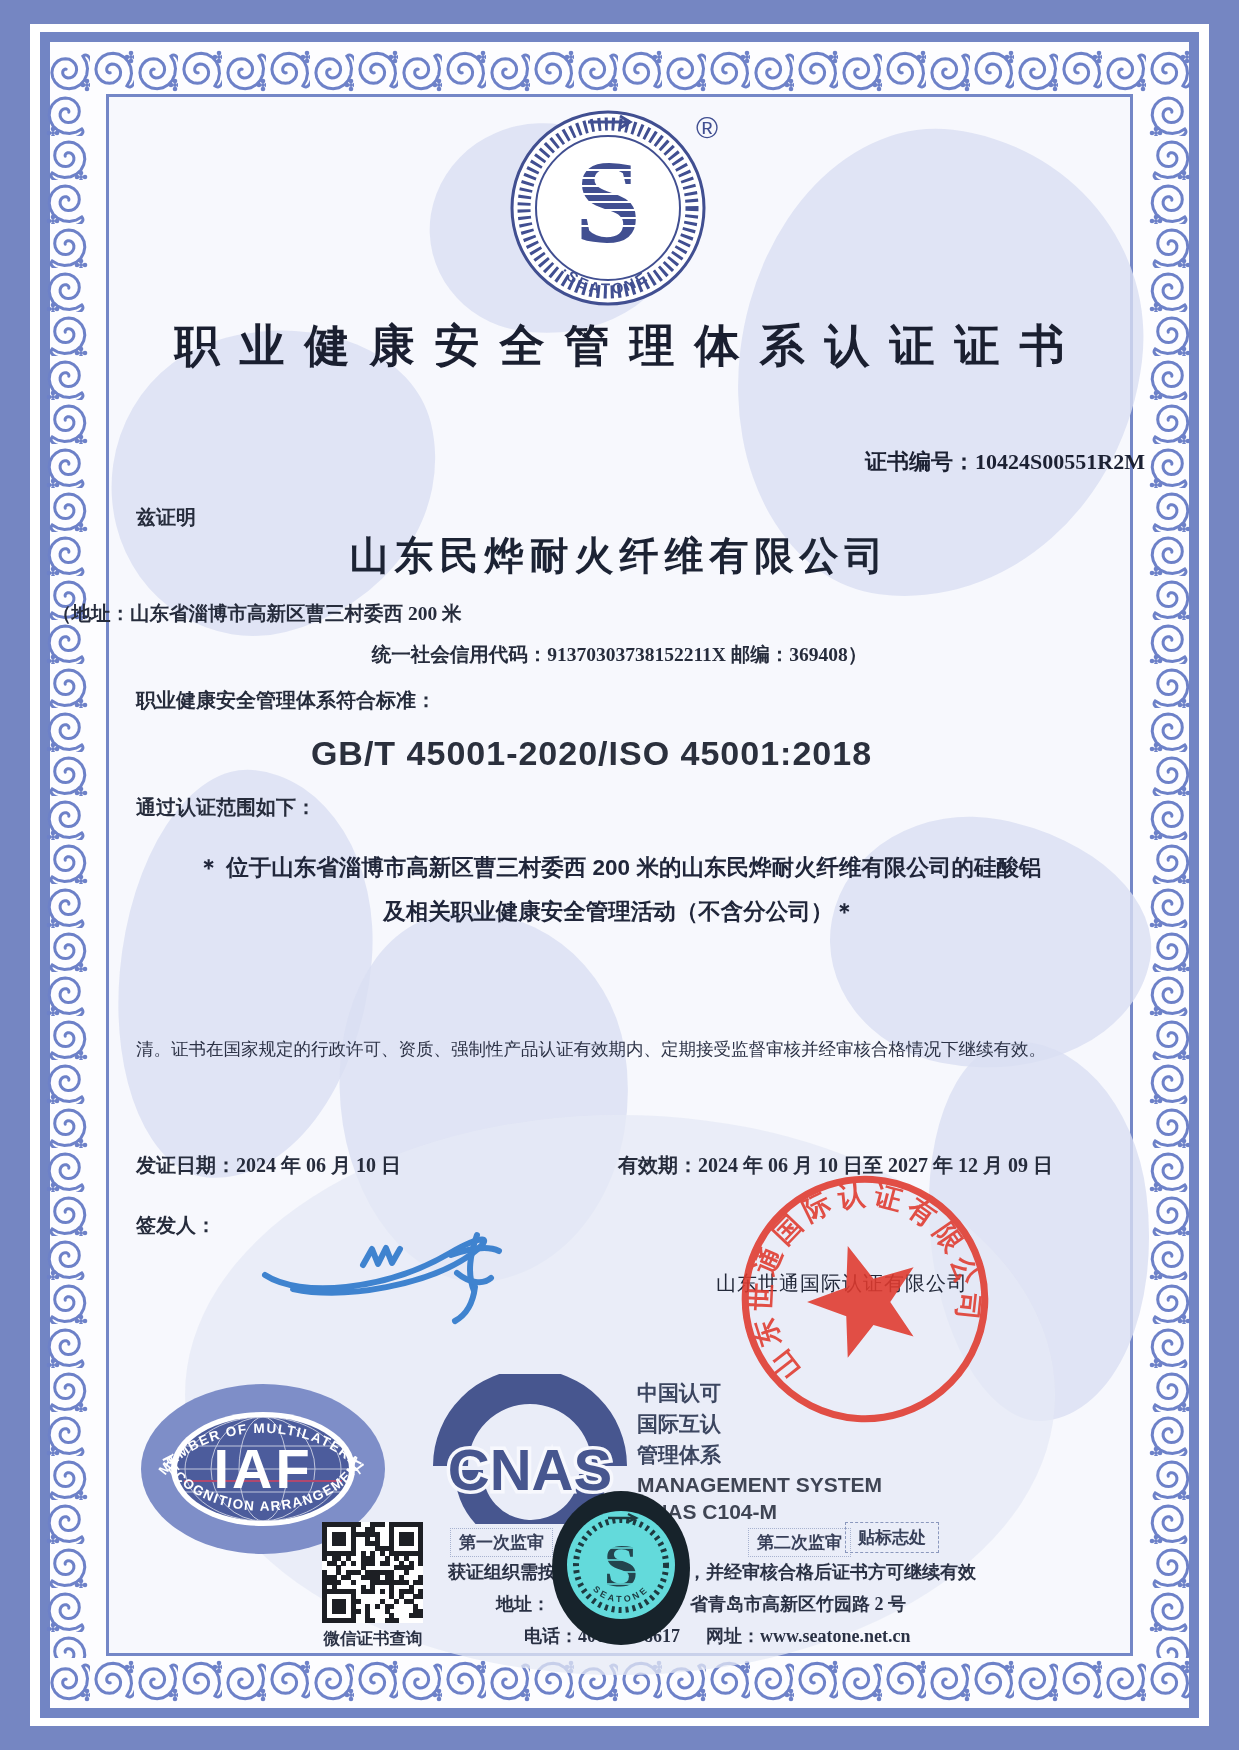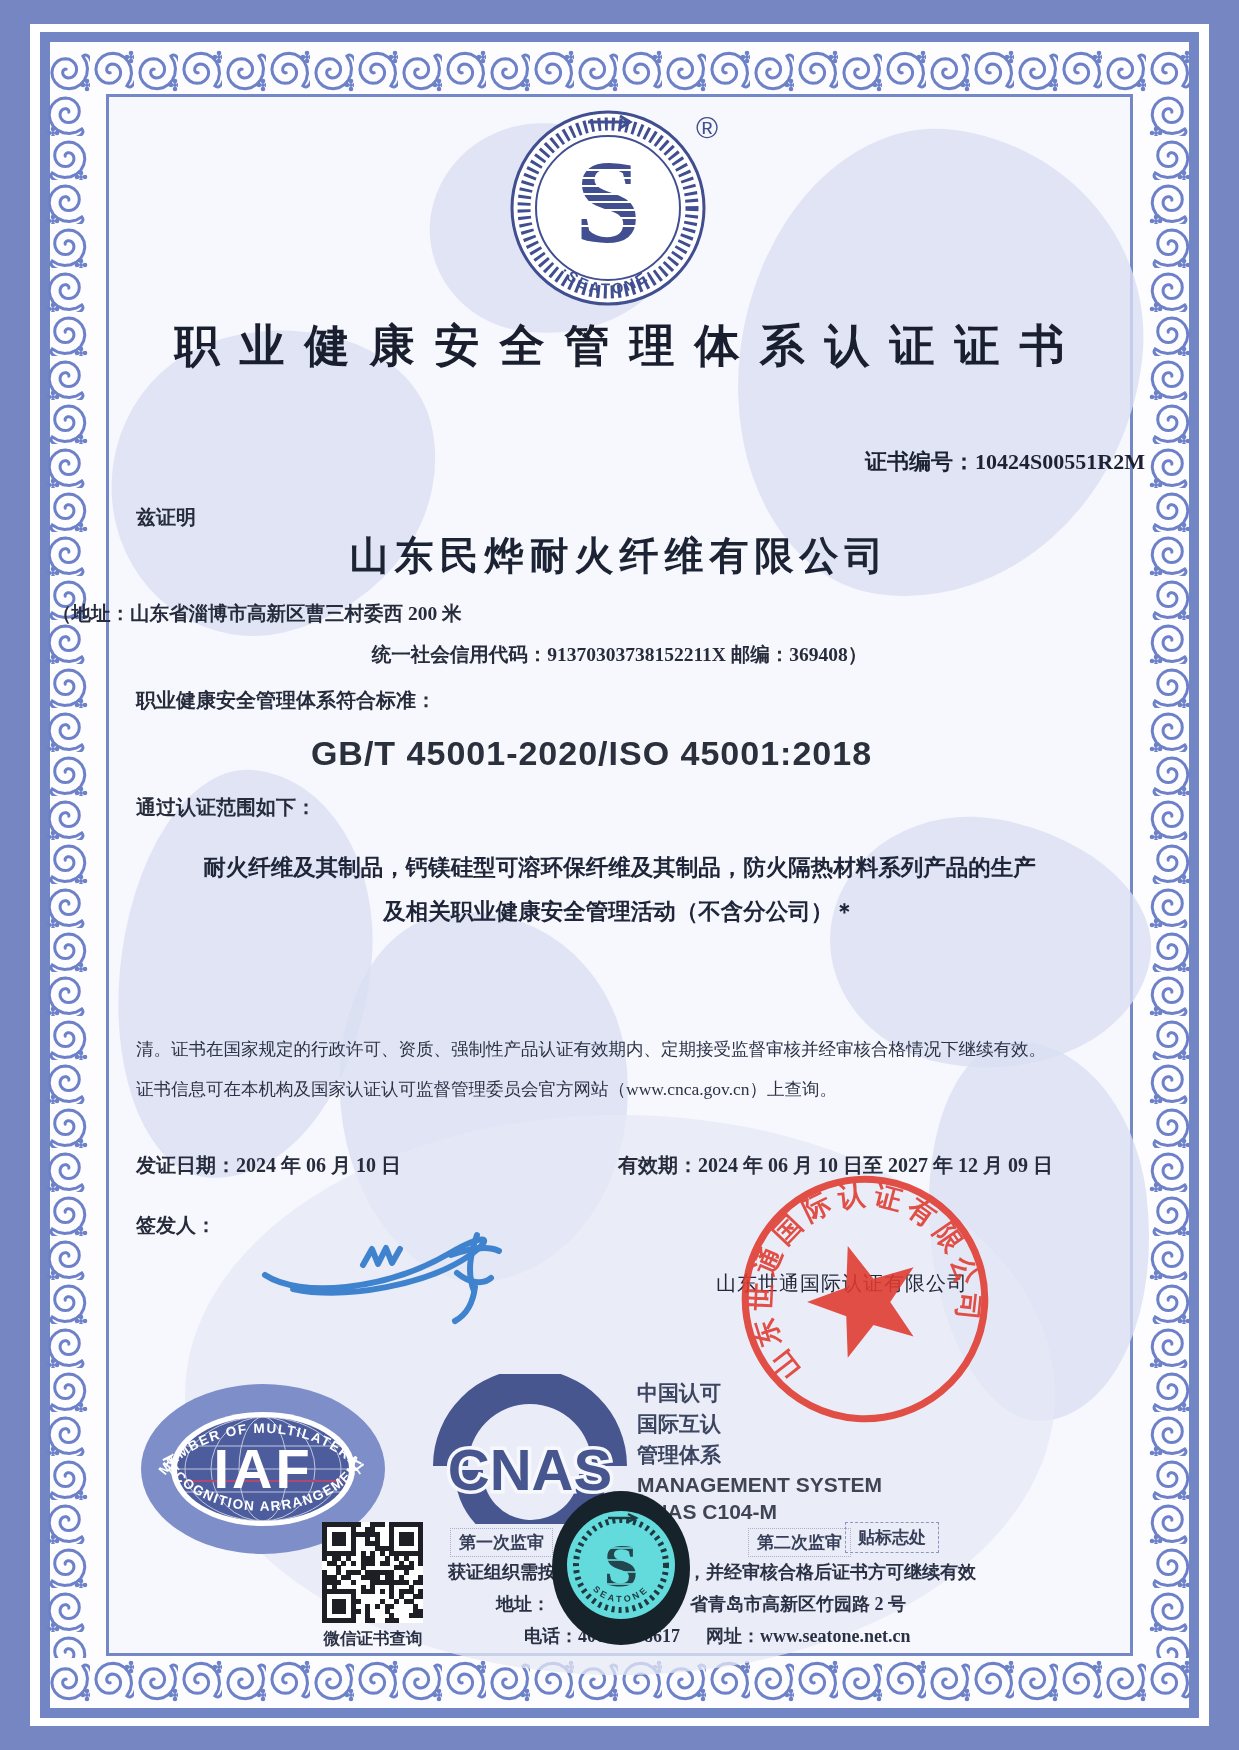--- a/index.html
+++ b/index.html
@@ -1622,26 +1622,25 @@
 <div class="abs title nowrap">职业健康安全管理体系认证证书</div>
 <div class="abs certno nowrap">证书编号：10424S00551R2M</div>
 <div class="abs hereby nowrap">兹证明</div>
 <div class="abs company nowrap">山东民烨耐火纤维有限公司</div>
 <div class="abs addrline nowrap">（地址：山东省淄博市高新区曹三村委西 200 米</div>
 <div class="abs creditline nowrap">统一社会信用代码：91370303738152211X 邮编：369408）</div>
 <div class="abs stdlabel nowrap">职业健康安全管理体系符合标准：</div>
 <div class="abs gbt nowrap">GB/T 45001-2020/ISO 45001:2018</div>
 <div class="abs scopelabel nowrap">通过认证范围如下：</div>
 <div class="abs scope">
-  <div class="nowrap">耐火纤维及其制品，钙镁硅型可溶环保纤维及其制品，防火隔热材料系列产品的生产</div>
+  <div class="nowrap">＊ 位于山东省淄博市高新区曹三村委西 200 米的山东民烨耐火纤维有限公司的硅酸铝</div>
   <div class="nowrap">及相关职业健康安全管理活动（不含分公司）＊</div>
 </div>
 <div class="abs fineprint">
   <div class="nowrap">清。证书在国家规定的行政许可、资质、强制性产品认证有效期内、定期接受监督审核并经审核合格情况下继续有效。</div>
-  <div class="nowrap">证书信息可在本机构及国家认证认可监督管理委员会官方网站（www.cnca.gov.cn）上查询。</div>
 </div>
 <div class="abs issuedate nowrap">发证日期：2024 年 06 月 10 日</div>
 <div class="abs validity nowrap">有效期：2024 年 06 月 10 日至 2027 年 12 月 09 日</div>
 <div class="abs signer nowrap">签发人：</div>
 
 <svg class="abs sigwrap" width="300" height="130" viewBox="0 0 300 130">
   <g fill="none" stroke="#3f83cf" stroke-width="6" stroke-linecap="round" stroke-linejoin="round">
     <path d="M20,72 C55,95 140,88 205,50 C238,31 250,33 228,50 C185,82 100,97 48,86"></path>
     <path d="M118,62 l9,-16 l6,15 l8,-16 l6,15 l8,-14"></path>
     <path d="M232,32 c-7,20 -10,38 -3,56"></path>

